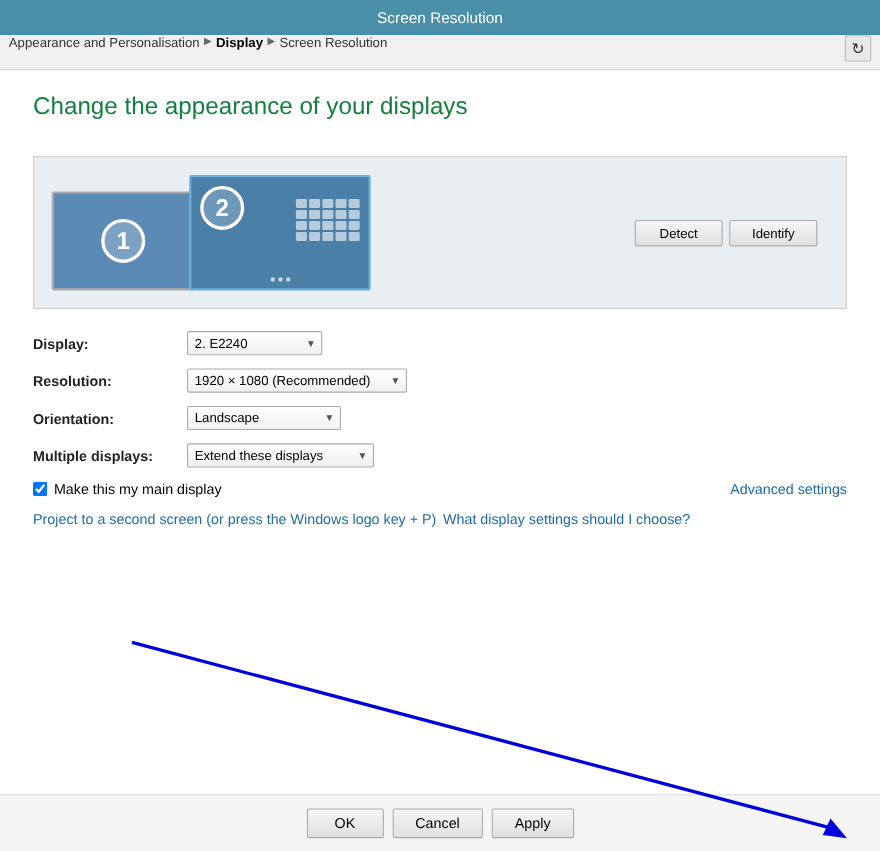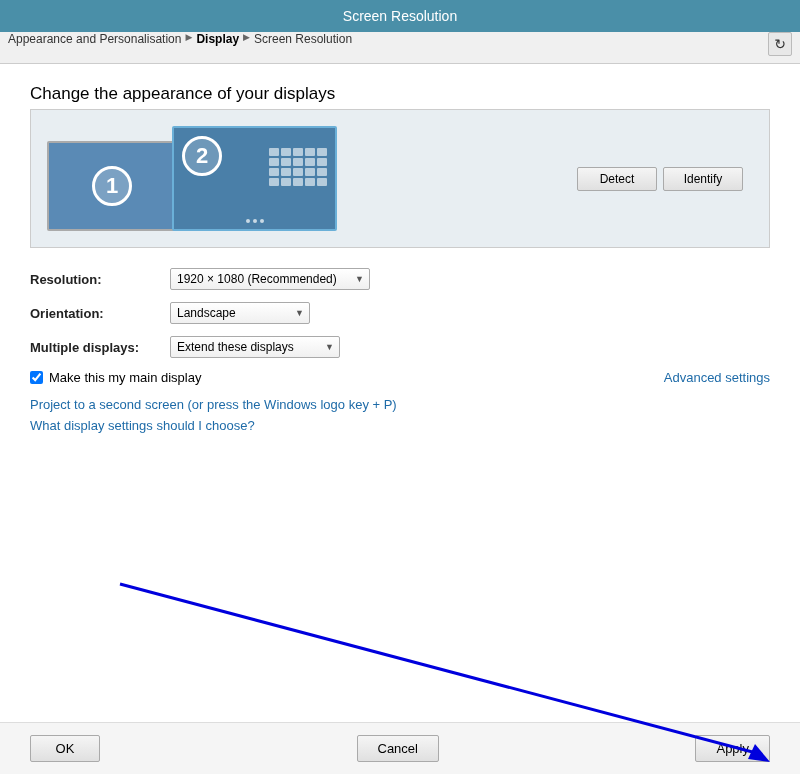--- a/index.html
+++ b/index.html
@@ -50,24 +50,24 @@
       font-size: 14px;
     }
 
     
     .main-content {
       padding: 20px 30px;
       background: #fff;
     }
 
     .page-heading {
-      color: #000000;
-      font-size: 17px;
+      color: #15803d;
+      font-size: 22px;
       font-weight: 400;
-      margin-bottom: 5px;
+      margin-bottom: 32px;
     }
 
     
     .display-preview-container {
       border: 1px solid #ccc;
       background: #e8eef2;
       padding: 16px;
       margin-bottom: 20px;
       display: flex;
       align-items: center;
@@ -237,36 +237,36 @@
 
     .adv-link {
       color: #1e6ba8;
       text-decoration: none;
       font-size: 13px;
     }
 
     
     .links-section {
       display: flex;
-      flex-direction: column;
+      flex-direction: row;
       gap: 6px;
       margin-bottom: 20px;
     }
 
     .blue-link {
       color: #1e6ba8;
       text-decoration: none;
       font-size: 13px;
       cursor: pointer;
     }
 
     
     .bottom-buttons {
       display: flex;
-      justify-content: space-between;
+      justify-content: center;
       gap: 8px;
       padding: 12px 30px;
       background: #f5f5f5;
       border-top: 1px solid #ddd;
       position: absolute;
       bottom: 0;
       left: 0;
       right: 0;
     }
 
@@ -361,20 +361,29 @@
       </div>
 
       <div class="preview-buttons">
         <button class="win-button">Detect</button>
         <button class="win-button">Identify</button>
       </div>
     </div>
 
     <div class="form-section">
 
+      <div class="form-row">
+        <span class="form-label">Display:</span>
+        <div class="select-wrapper">
+          <select>
+            <option>1. Default Monitor</option>
+            <option selected="">2. E2240</option>
+          </select>
+        </div>
+      </div>
 
       <div class="form-row">
         <span class="form-label">Resolution:</span>
         <div class="select-wrapper">
           <select style="min-width:200px;">
             <option selected="">1920 × 1080 (Recommended)</option>
             <option>1600 × 900</option>
             <option>1280 × 720</option>
           </select>
         </div>

